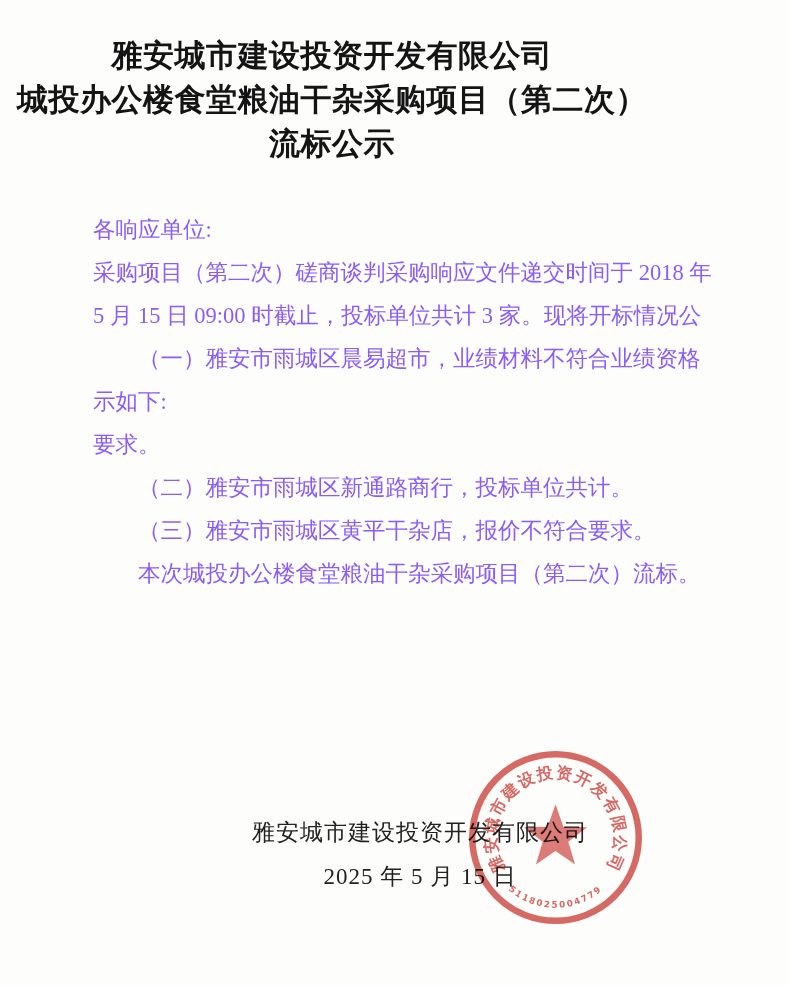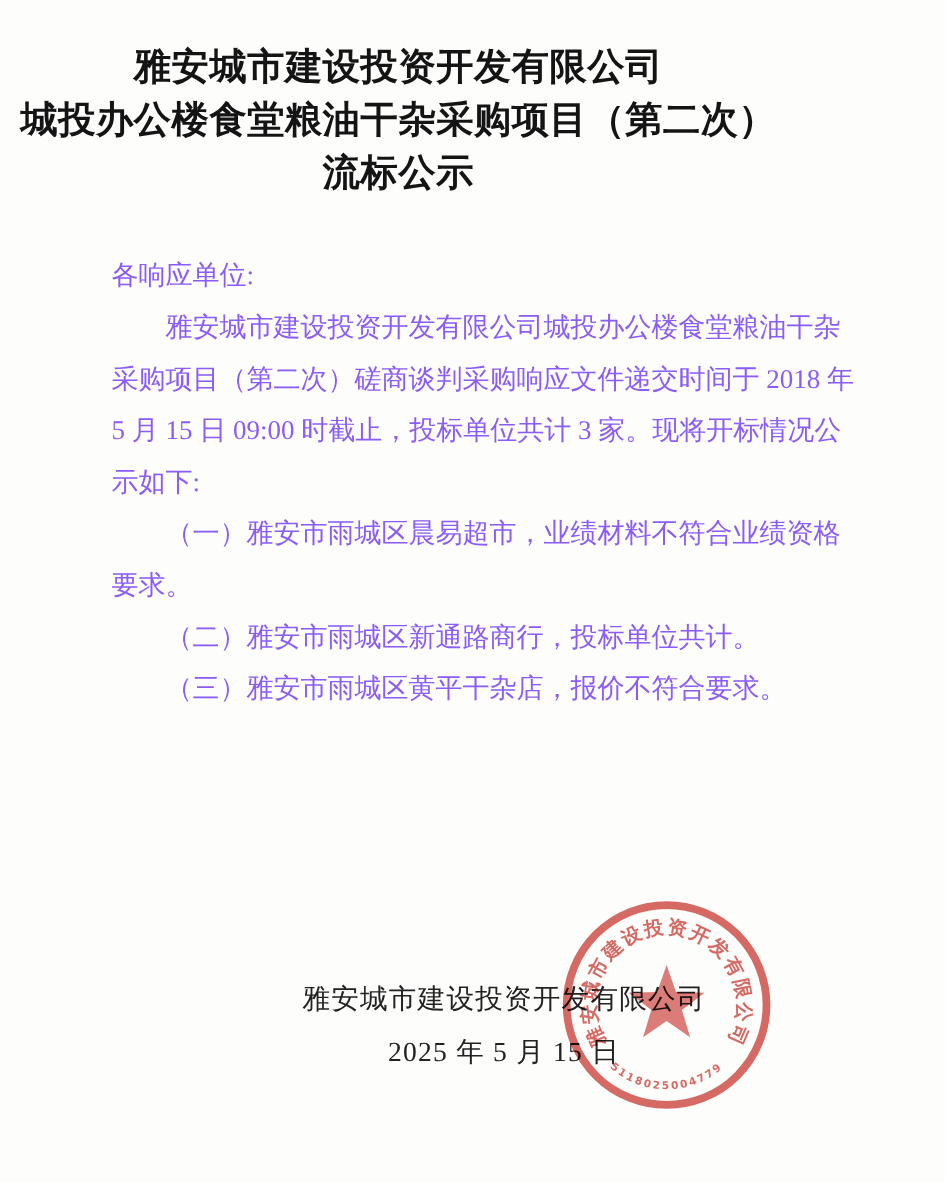--- a/index.html
+++ b/index.html
@@ -96,32 +96,32 @@
 
   <div class="title-block">
     <span class="title-line">雅安城市建设投资开发有限公司</span>
     <span class="title-line">城投办公楼食堂粮油干杂采购项目（第二次）</span>
     <span class="title-line">流标公示</span>
   </div>
 
   <div class="body-block">
     <div class="body-line">各响应单位:</div>
 
-    <div class="body-line indent">雅安城市建设投资开发有限公司城投办公楼食堂粮油干杂</div>
     <div class="body-line">采购项目（第二次）磋商谈判采购响应文件递交时间于 2018 年</div>
     <div class="body-line">5 月 15 日 09:00 时截止，投标单位共计 3 家。现将开标情况公</div>
+    <div class="body-line indent">（一）雅安市雨城区晨易超市，业绩材料不符合业绩资格</div>
+
     <div class="body-line">示如下:</div>
-
-    <div class="body-line indent">（一）雅安市雨城区晨易超市，业绩材料不符合业绩资格</div>
     <div class="body-line">要求。</div>
 
     <div class="body-line indent">（二）雅安市雨城区新通路商行，投标单位共计。</div>
 
     <div class="body-line indent">（三）雅安市雨城区黄平干杂店，报价不符合要求。</div>
 
+    <div class="body-line indent">本次城投办公楼食堂粮油干杂采购项目（第二次）流标。</div>
 
   </div>
 
   <div class="signature-block">
     <div class="signature-company">雅安城市建设投资开发有限公司</div>
     <div class="signature-date">2025 年 5 月 15 日</div>
   </div>
 
   <svg class="seal" viewBox="0 0 200 200" aria-hidden="true">
     <defs>

